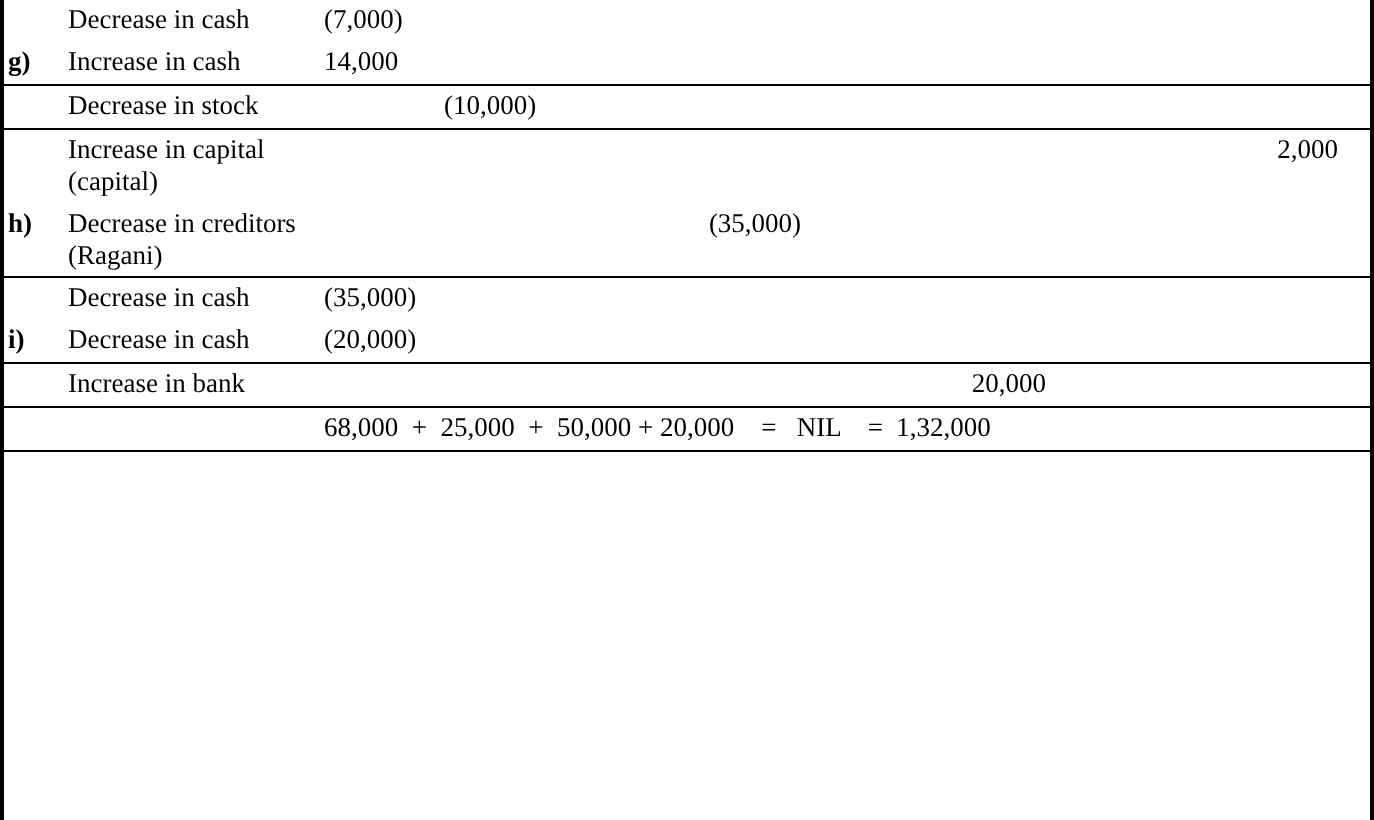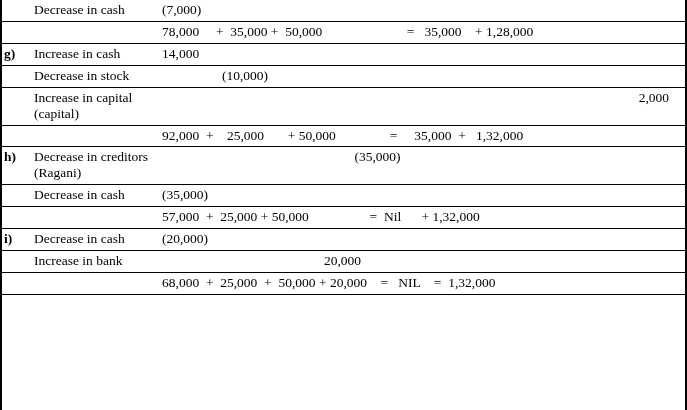--- a/index.html
+++ b/index.html
@@ -65,21 +65,21 @@
   .frame-left { left: 0; top: 0; width: 1.6px; height: 410px; }
   .frame-right { right: 0; top: 0; width: 1.6px; height: 410px; }
 
   
   .tot {
     display: block;
     white-space: pre;
   }
   .indent-60 { padding-left: 60px; }
   .right-amt { display: block; text-align: right; padding-right: 14px; }
-  .sub-center { display: block; text-align: center; padding-right: 160px; }
+  .sub-center { display: block; text-align: right; padding-right: 160px; }
   .sub-center2 { display: block; text-align: center; padding-right: 90px; }
 </style>
 </head>
 <body>
 
 <div id="sheet">
   <div class="frame-left"></div>
   <div class="frame-right"></div>
 
   <table class="ledger">
@@ -89,67 +89,52 @@
       <col class="c-body">
     </colgroup>
     <tbody>
 
       <tr>
         <td class="tag"></td>
         <td class="label">Decrease in cash</td>
         <td class="body"><span class="tot">(7,000)</span></td>
       </tr>
 
-      <tr class="rule-top rule-bot">
-        <td class="tag"></td>
-        <td class="label"></td>
-        <td class="body"><span class="tot">78,000     +  35,000 +  50,000                         =   35,000    + 1,28,000</span></td>
-      </tr>
 
       <tr>
         <td class="tag">g)</td>
         <td class="label">Increase in cash</td>
         <td class="body"><span class="tot">14,000</span></td>
       </tr>
 
       <tr class="rule-top">
         <td class="tag"></td>
         <td class="label">Decrease in stock</td>
         <td class="body"><span class="indent-60">(10,000)</span></td>
       </tr>
 
       <tr class="rule-top">
         <td class="tag"></td>
         <td class="label">Increase in capital (capital)</td>
         <td class="body"><span class="right-amt">2,000</span></td>
       </tr>
 
-      <tr class="rule-top rule-bot">
-        <td class="tag"></td>
-        <td class="label"></td>
-        <td class="body"><span class="tot">92,000  +    25,000       + 50,000                =     35,000  +   1,32,000</span></td>
-      </tr>
 
       <tr>
         <td class="tag">h)</td>
         <td class="label">Decrease in creditors (Ragani)</td>
         <td class="body"><span class="sub-center2">(35,000)</span></td>
       </tr>
 
       <tr class="rule-top">
         <td class="tag"></td>
         <td class="label">Decrease in cash</td>
         <td class="body"><span class="tot">(35,000)</span></td>
       </tr>
 
-      <tr class="rule-top rule-bot">
-        <td class="tag"></td>
-        <td class="label"></td>
-        <td class="body"><span class="tot">57,000  +  25,000 + 50,000                  =  Nil      + 1,32,000</span></td>
-      </tr>
 
       <tr>
         <td class="tag">i)</td>
         <td class="label">Decrease in cash</td>
         <td class="body"><span class="tot">(20,000)</span></td>
       </tr>
 
       <tr class="rule-top">
         <td class="tag"></td>
         <td class="label">Increase in bank</td>

